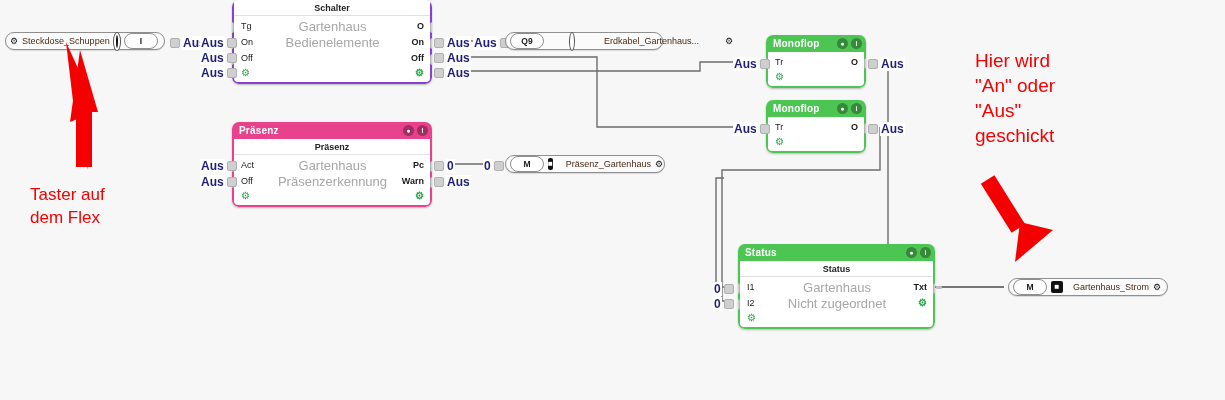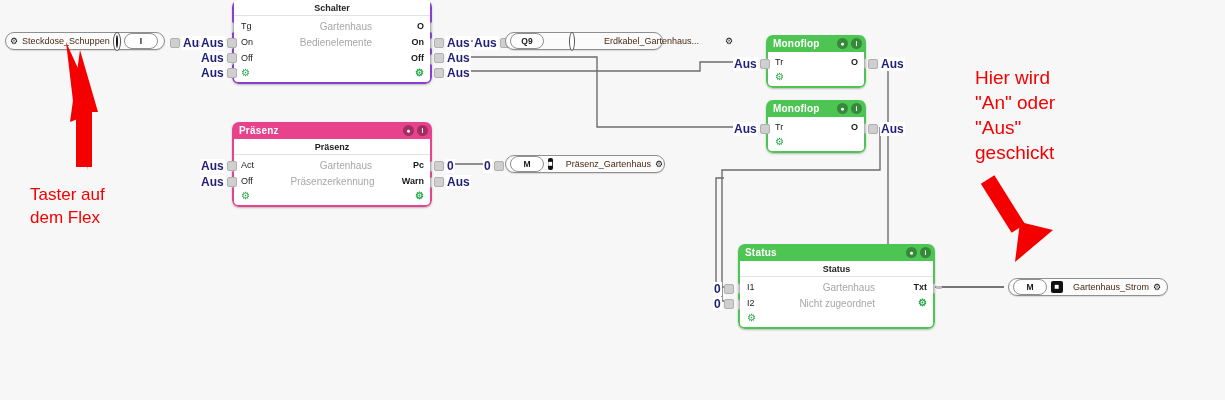--- a/index.html
+++ b/index.html
@@ -52,21 +52,21 @@
     border-bottom:1px solid #e2e2e2;
   }
   .rows{position:relative;padding:2px 0 2px;}
   .row{
     display:flex;align-items:center;
     height:16px;
     font-size:9px;
     position:relative;
   }
   .pl{width:52px;padding-left:7px;color:#1a1a1a;font-weight:normal;white-space:nowrap;}
-  .pc{flex:1;text-align:right;color:#a7a7a7;font-size:10px;white-space:nowrap;}
+  .pc{flex:1;text-align:center;color:#a7a7a7;font-size:13px;white-space:nowrap;}
   .pr{width:52px;padding-right:6px;text-align:right;color:#1a1a1a;font-weight:bold;white-space:nowrap;}
   .plug-row{height:14px;}
   .footer{
     font-size:8.5px;color:#555;
     padding:2px 0 2px 6px;
     background:#f2f2f2;
     border-top:1px solid #ddd;
   }
   .plus{
     color:#22a844;font-size:10px;line-height:10px;
@@ -440,18 +440,18 @@
     </g>
 
     <g>
       <rect x="995" y="175" width="16" height="58" fill="#f40000" transform="rotate(-32 1003 204)"></rect>
       <path d="M1015,262 L1020,222 L1053,230 Z" fill="#f40000"></path>
     </g>
   </svg>
 
   <div class="anno small" style="left:30px;top:183px;">Taster auf
 dem Flex</div>
-  <div class="anno" style="left:975px;top:65px;">Hier wird
+  <div class="anno" style="left:975px;top:48px;">Hier wird
 "An" oder
 "Aus"
 geschickt</div>
 
 </div>
 
 </body></html>

